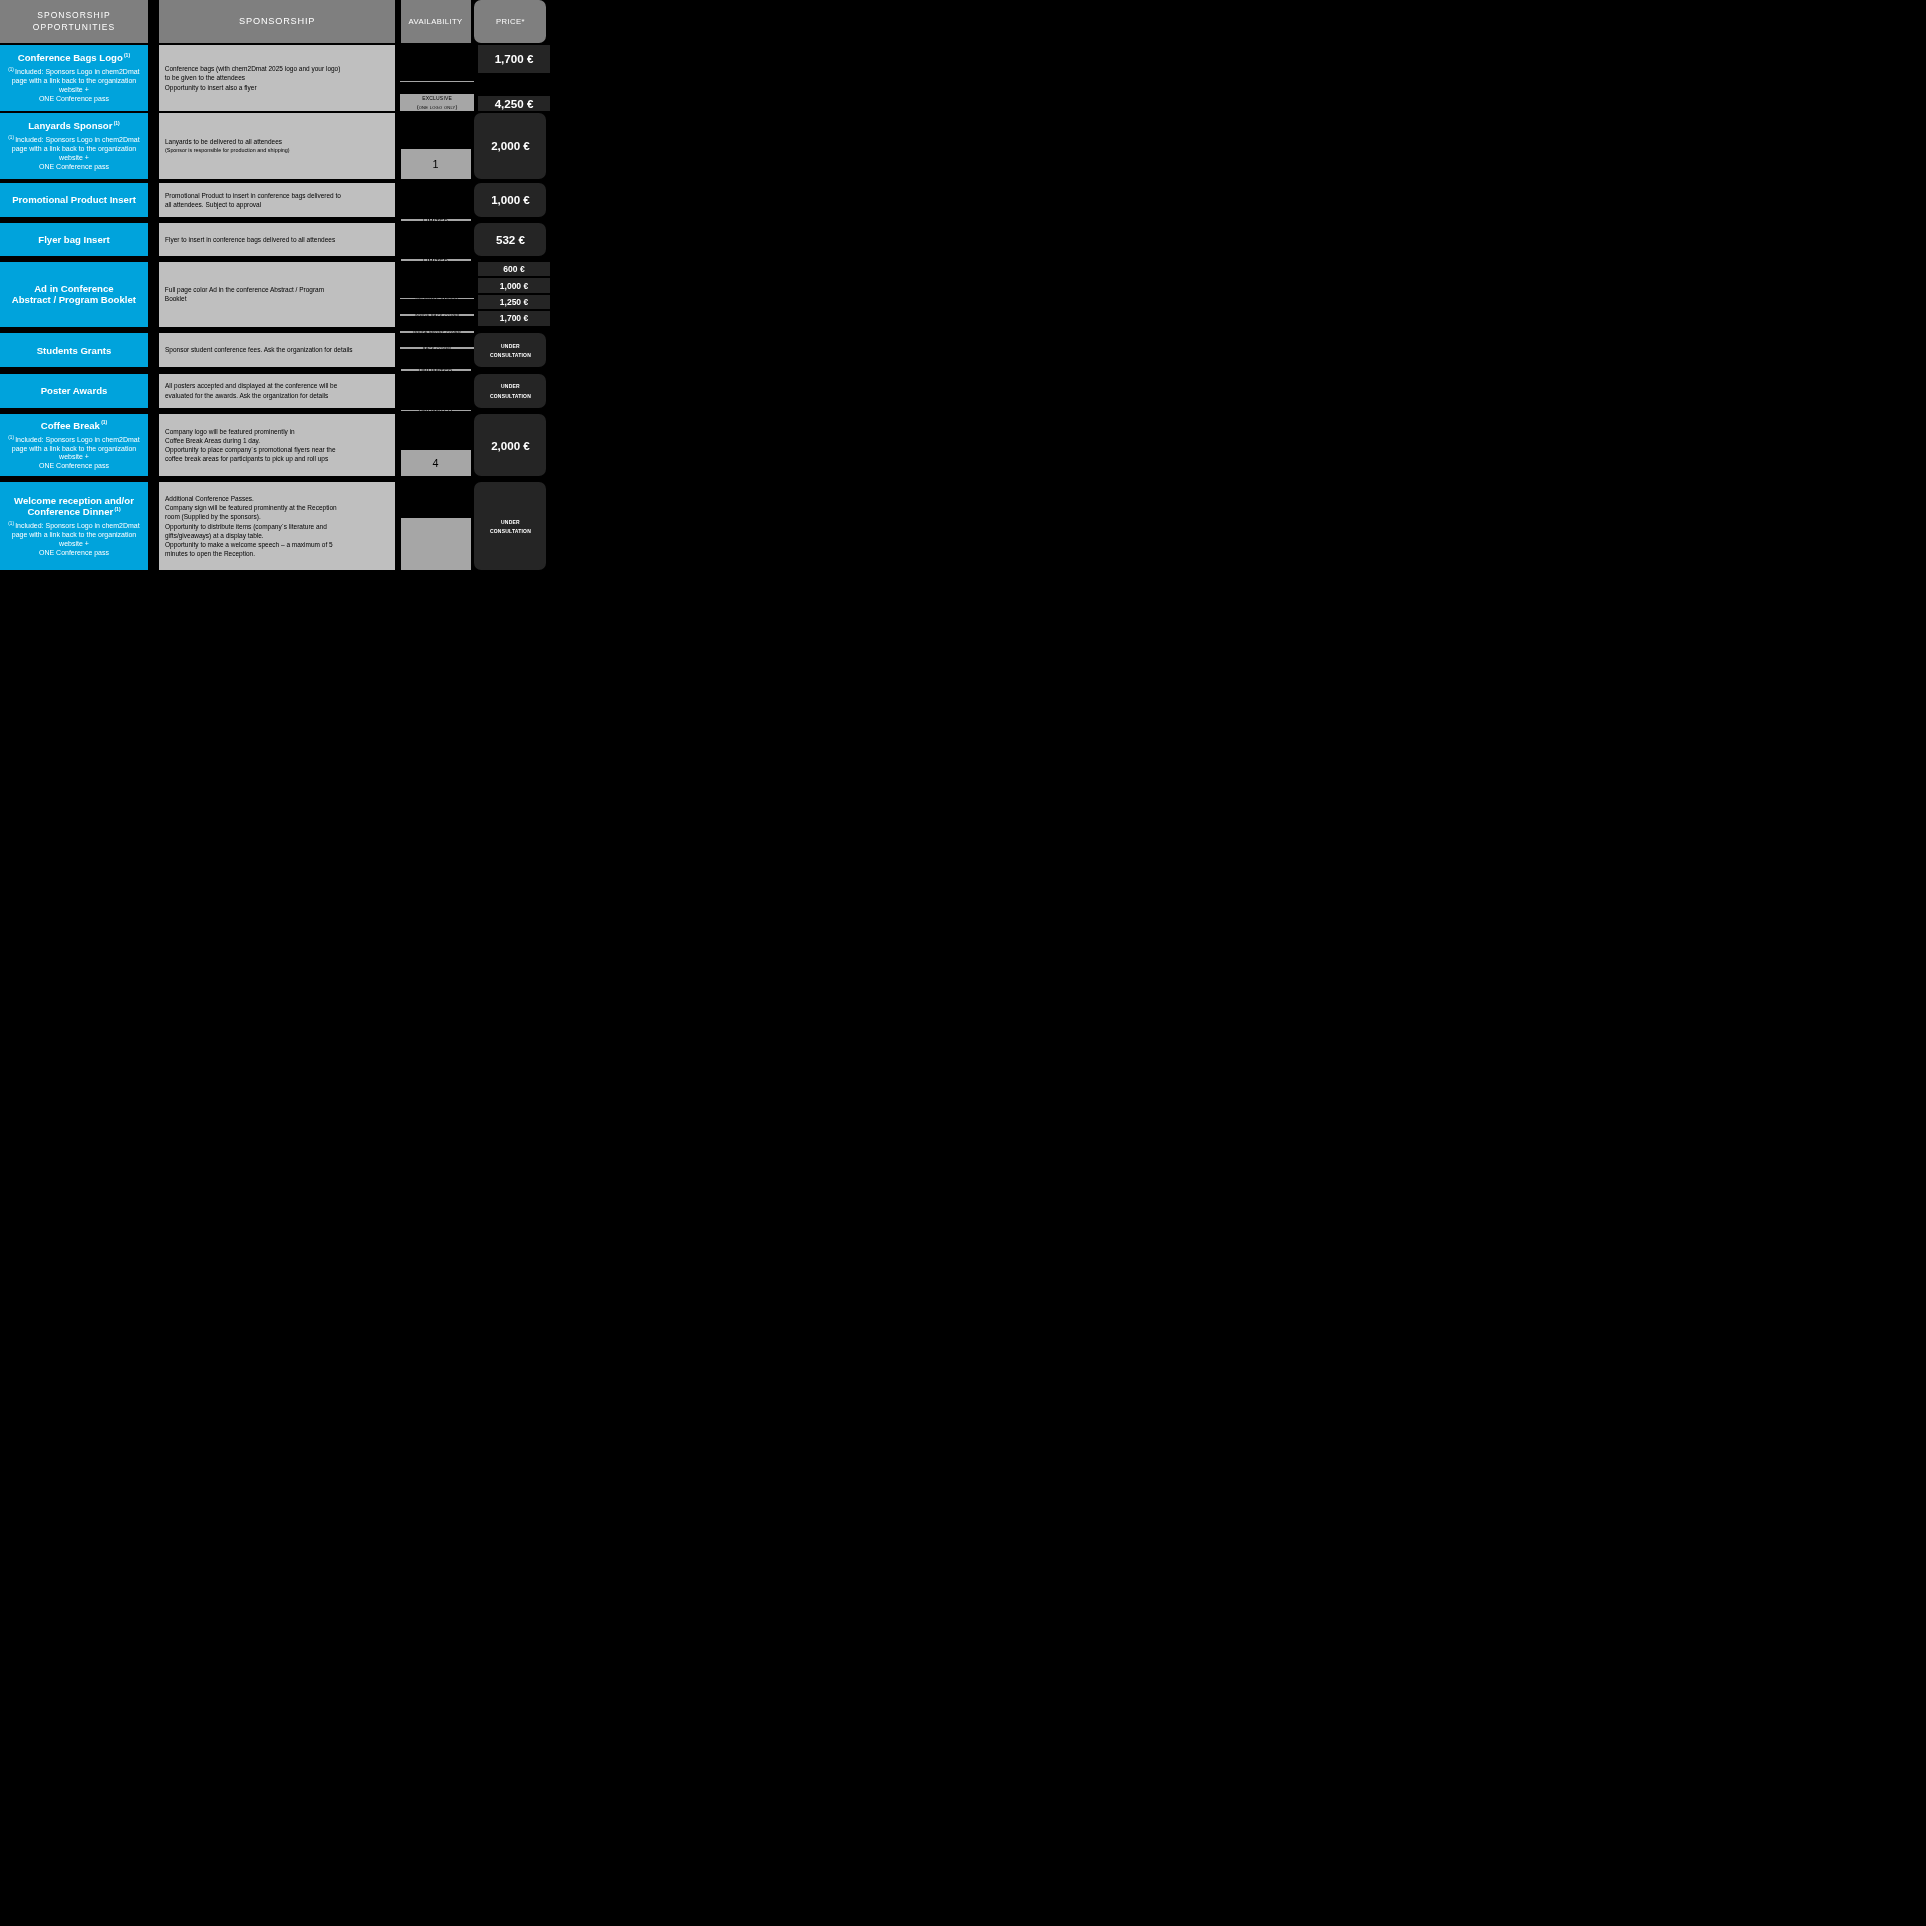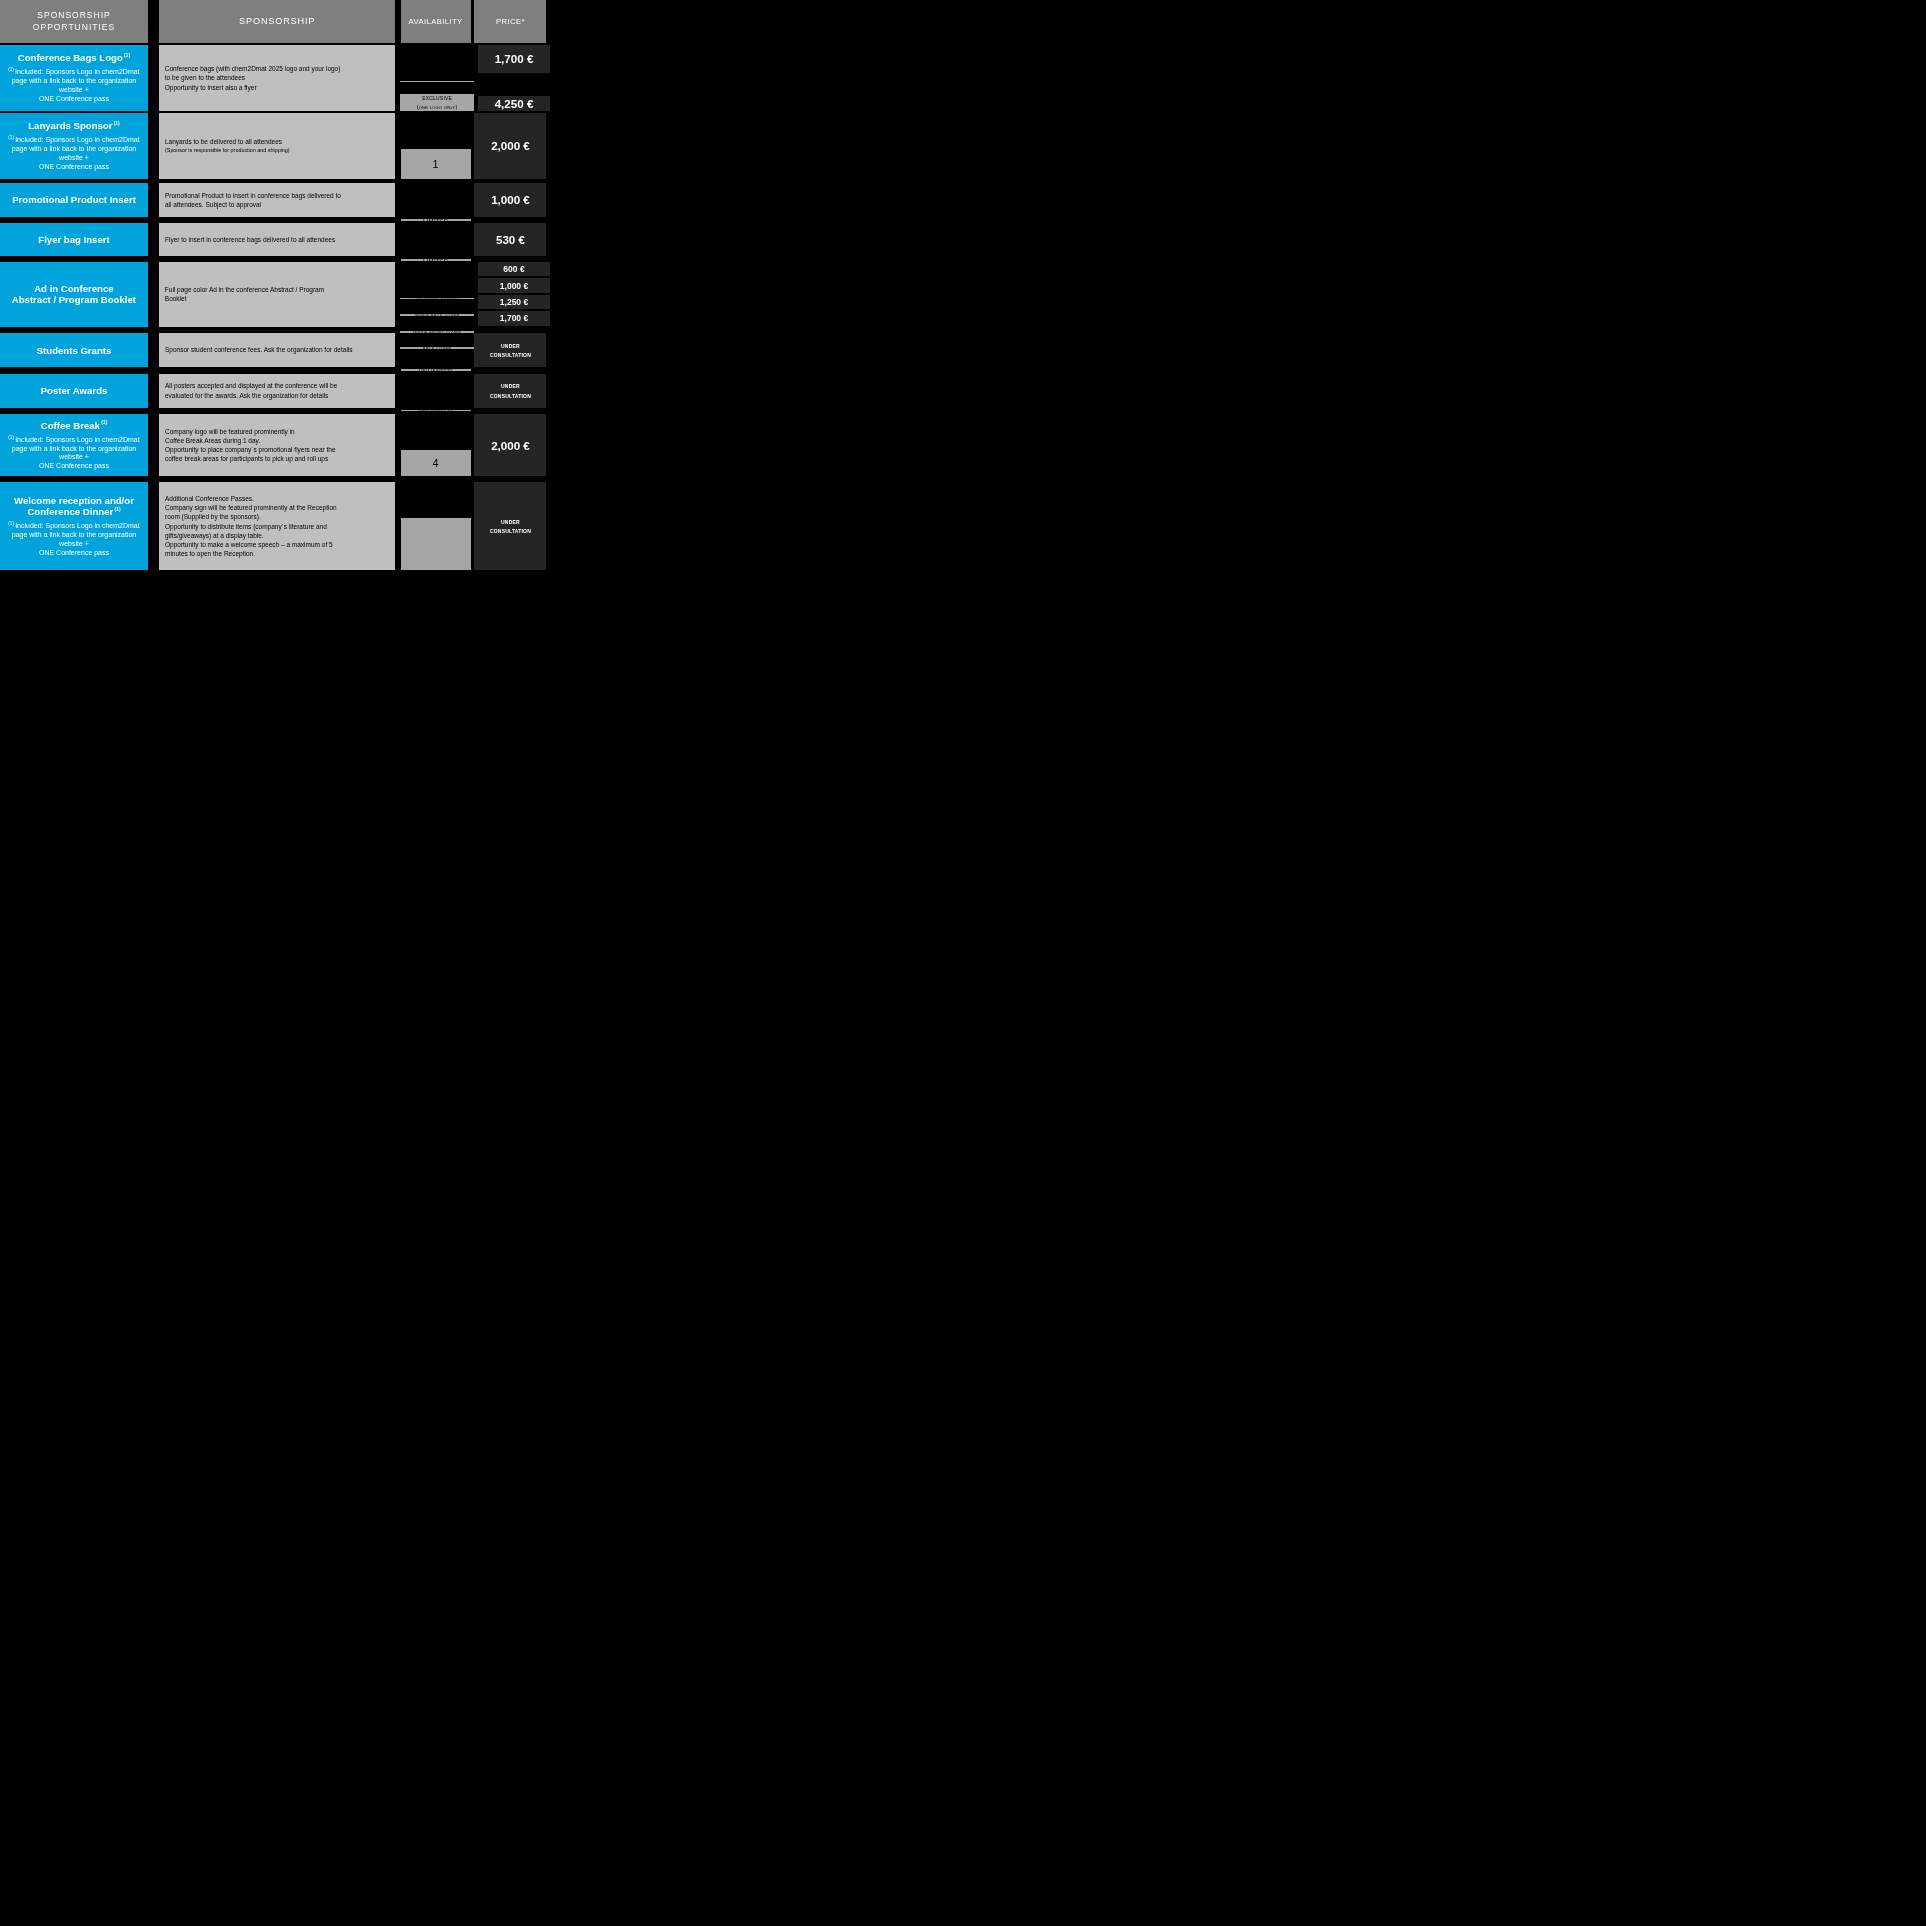--- a/index.html
+++ b/index.html
@@ -6,21 +6,21 @@
   .sheet {
     position:relative; width:550px; height:595px; background:#000;
     font-family:"Liberation Sans", sans-serif;
   }
   .row { display:flex; }
   .cell { box-sizing:border-box; }
   
   .c1 { width:148px; margin-right:11.2px; }
   .c2 { width:236px; margin-right:5.4px; }
   .c3 { width:70px; margin-right:3.9px; }
-  .c4 { width:72px; }
+  .c4 { width:72px;border-radius:7px; }
   .opts { width:150px; display:flex; flex-direction:column; }
   .opt-row { display:flex; }
   .c3o { width:74px; margin-right:3.9px; }
   .c4o { width:72px; }
   
   .h-header { height:43px; }
   .r1 { height:66px; margin-top:1.9px; }
   .r2 { height:66px; margin-top:1.9px; }
   .r3 { height:34px;  margin-top:4.2px; }
   .r4 { height:33px;  margin-top:6.5px; }
@@ -153,21 +153,21 @@
     <div class="cell c1 blue">
       <div class="rtitle"><span>Flyer bag Insert</span></div>
     </div>
     <div class="cell c2 desc">
       <div class="desc-text">Flyer to insert in conference bags delivered to all attendees</div>
     </div>
     <div class="cell c3 avail">
       <span class="avail-word disp">LIMITED</span>
     </div>
     <div class="cell c4 price">
-      <span class="price-big">530 €</span>
+      <span class="price-big">532 €</span>
     </div>
   </div>
 
   <div class="row r5">
     <div class="cell c1 blue">
       <div class="rtitle"><span>Ad in Conference
 Abstract / Program Booklet</span></div>
     </div>
     <div class="cell c2 desc">
       <div class="desc-text">Full page color Ad in the conference Abstract / Program

